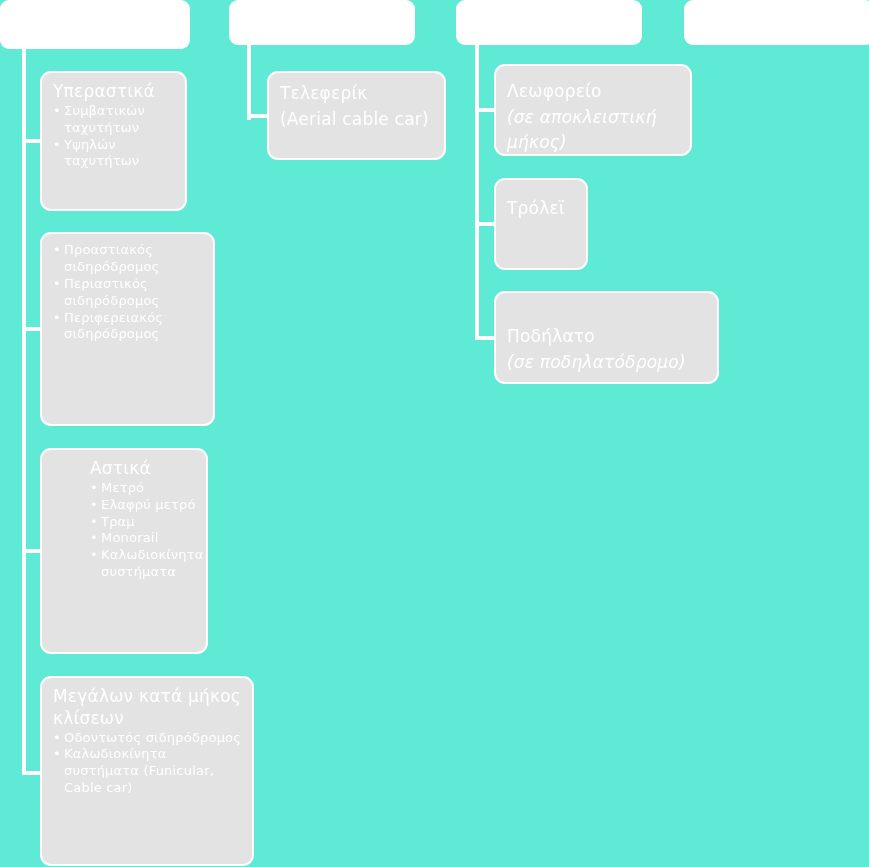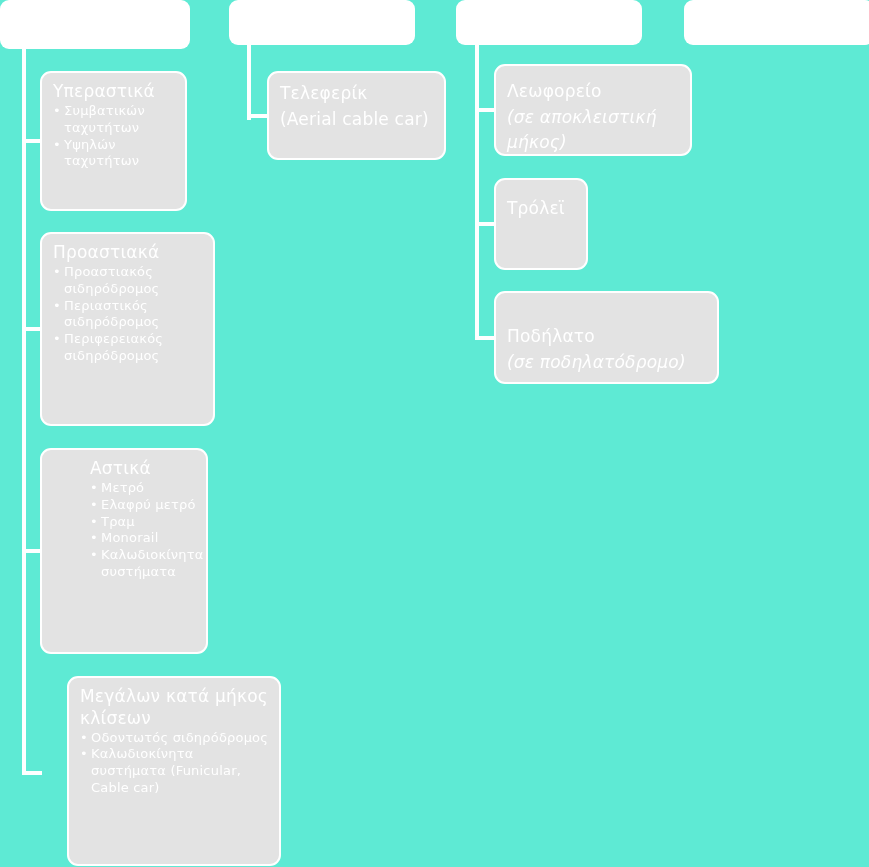--- a/index.html
+++ b/index.html
@@ -108,40 +108,39 @@
 
   <div class="node" style="left:40px; top:71px; width:147px; height:140px;">
     <div class="title">Υπεραστικά</div>
     <ul>
       <li>Συμβατικών ταχυτήτων</li>
       <li>Υψηλών ταχυτήτων</li>
     </ul>
   </div>
 
   <div class="node" style="left:40px; top:232px; width:175px; height:194px;">
-    <div class="title">Προαστιακά</div>
     <ul>
       <li>Προαστιακός σιδηρόδρομος</li>
       <li>Περιαστικός σιδηρόδρομος</li>
       <li>Περιφερειακός σιδηρόδρομος</li>
     </ul>
   </div>
 
   <div class="node" style="left:40px; top:448px; width:168px; height:206px;padding-left:48px;">
     <div class="title">Αστικά</div>
     <ul>
       <li>Μετρό</li>
       <li>Ελαφρύ μετρό</li>
       <li>Τραμ</li>
       <li>Monorail</li>
       <li>Καλωδιοκίνητα συστήματα</li>
     </ul>
   </div>
 
-  <div class="node" style="left:40px; top:676px; width:214px; height:190px;margin-left:27px;">
+  <div class="node" style="left:40px; top:676px; width:214px; height:190px;">
     <div class="title">Μεγάλων κατά μήκος κλίσεων</div>
     <ul>
       <li>Οδοντωτός σιδηρόδρομος</li>
       <li>Καλωδιοκίνητα συστήματα (Funicular, Cable car)</li>
     </ul>
   </div>
 
   <div class="node" style="left:267px; top:71px; width:179px; height:89px; ">
     <div class="plain">Τελεφερίκ</div>
     <div class="plain">(Aerial cable car)</div>

